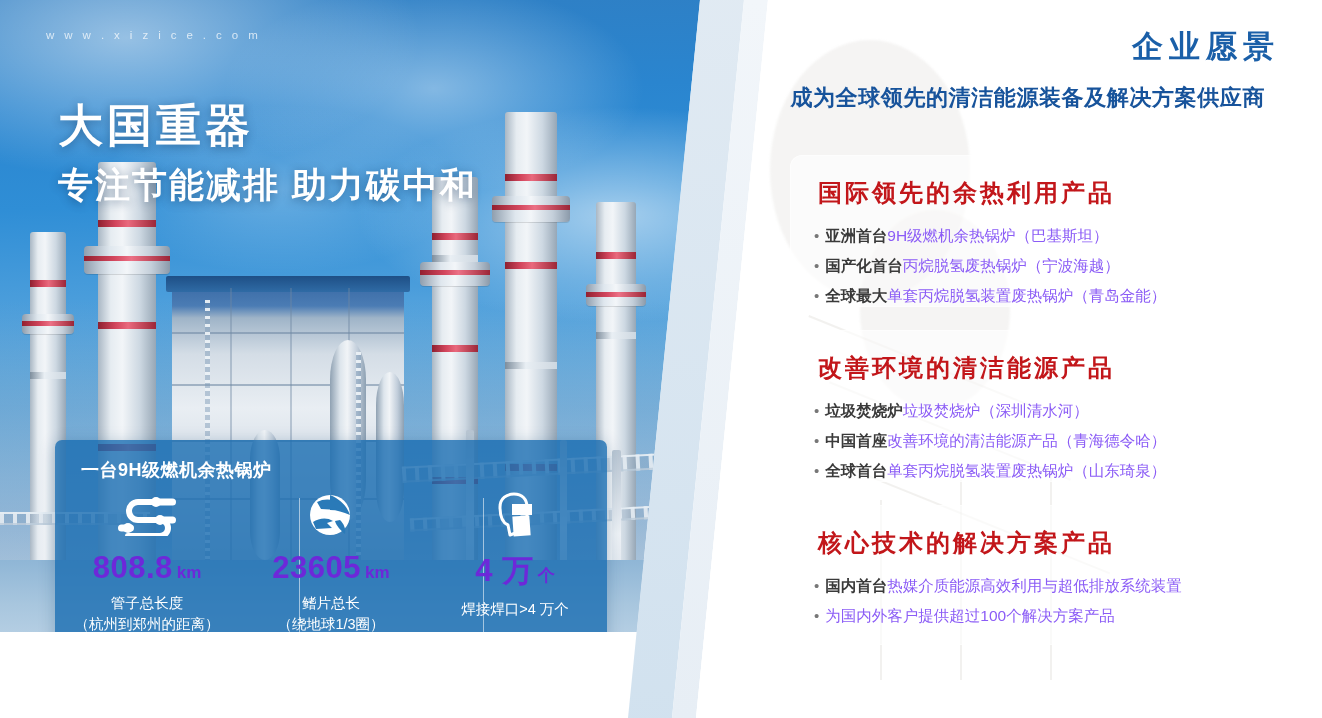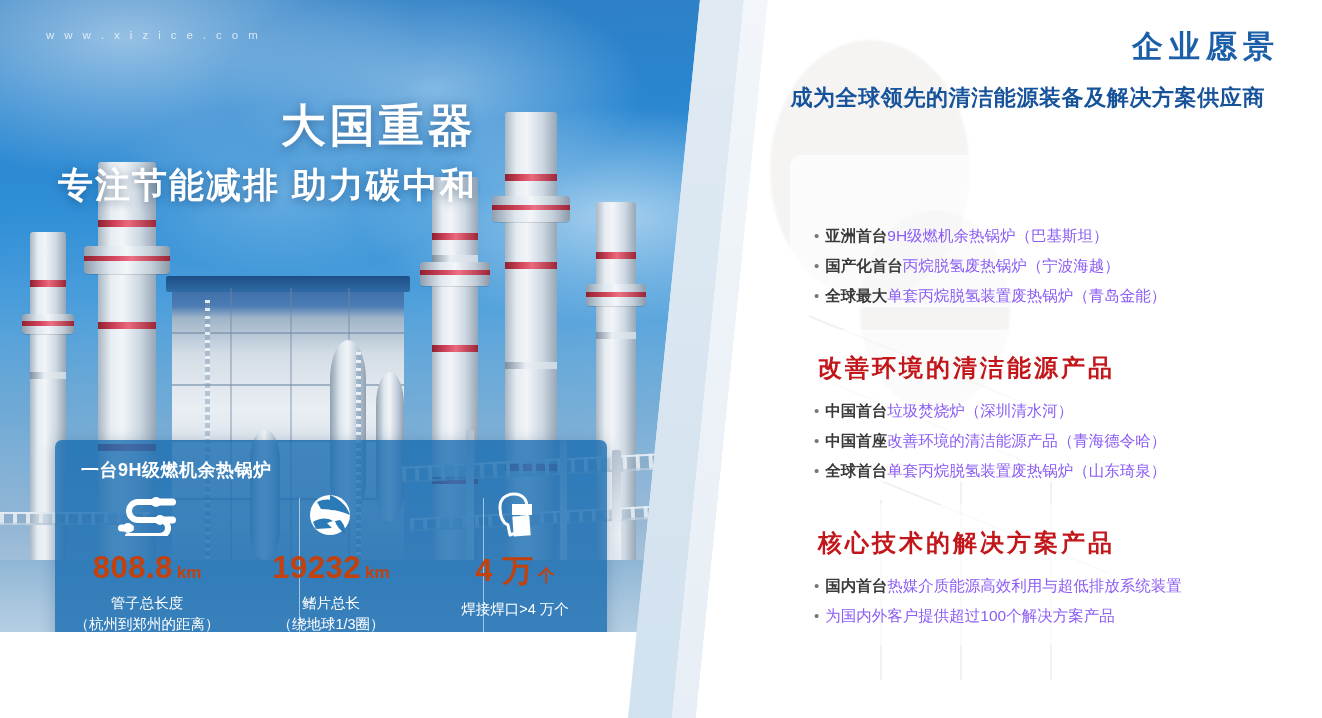--- a/index.html
+++ b/index.html
@@ -69,38 +69,38 @@
       repeating-linear-gradient(180deg, rgba(235,241,246,.95) 0 3px, rgba(120,150,180,.45) 3px 8px); }
 
   
   .wm{
     position:absolute; left:46px; top:29px; font-size:11.5px; letter-spacing:3.4px;
     color:rgba(255,255,255,.72); font-family:"Liberation Sans", sans-serif;
   }
 
   
   .headline{ position:absolute; left:58px; top:98px; color:#fff;
-      text-shadow:0 2px 10px rgba(10,45,85,.45);text-align:right; }
+      text-shadow:0 2px 10px rgba(10,45,85,.45); }
   .headline .h1{ font-size:45px; font-weight:bold; letter-spacing:4px; line-height:1.25; }
   .headline .h2{ font-size:35px; font-weight:bold; letter-spacing:2px; margin-top:8px; }
 
   
   .stats{
     position:absolute; left:55px; top:440px; width:552px; height:212px;
     background:rgba(25,109,178,.80); border-radius:7px;
     box-shadow:0 3px 16px rgba(12,60,105,.25);
   }
   .stats .cap-title{ position:absolute; left:26px; top:18px; color:#fff;
       font-size:18px; font-weight:bold; letter-spacing:.5px; }
   .cols{ position:absolute; left:0; right:0; top:52px; display:flex; }
   .col{ flex:1; display:flex; flex-direction:column; align-items:center; position:relative; }
   .vdiv{ position:absolute; top:6px; width:1px; height:144px; background:rgba(255,255,255,.55); }
   .ico{ height:46px; display:flex; align-items:center; justify-content:center; }
   .ico svg{ display:block; }
-  .num{ color:#c2410c; margin-top:12px; white-space:nowrap; }
+  .num{ color:#6d28d9; margin-top:12px; white-space:nowrap; }
   .num b{ font-size:31px; font-weight:bold; letter-spacing:.5px; }
   .num .u{ font-size:17px; font-weight:bold; margin-left:4px; }
   .lbl{ color:#fff; font-size:14.5px; margin-top:7px; text-align:center; line-height:1.45; }
 
   
   .seam-a{ position:absolute; left:0; top:0; width:1322px; height:718px; pointer-events:none;
       background:linear-gradient(180deg,#dfe9f2,#cfe0ee);
       clip-path: polygon(700px 0, 744px 0, 672px 718px, 628px 718px); opacity:.95; }
   .seam-b{ position:absolute; left:0; top:0; width:1322px; height:718px; pointer-events:none;
       background:linear-gradient(180deg,#f2f6fa,#e7eef5);
@@ -267,21 +267,21 @@
           <div class="ico">
             <svg width="48" height="46" viewBox="0 0 48 46">
               <circle cx="23" cy="23" r="20" fill="#ffffff"></circle>
               <path d="M23 3 C33 7 40 14 43 23 C36 20 30 18 23 18 Z" fill="#2a7ab8"></path>
               <path d="M10 10 C18 6 27 7 33 12 L26 13 L31 18 L14 17 Z" fill="#2a7ab8"></path>
               <path d="M6 30 C12 26 20 25 26 29 L20 31 L25 36 L9 37 Z" fill="#2a7ab8"></path>
               <path d="M33 28 C37 32 39 37 38 42 C33 38 29 33 28 29 Z" fill="#2a7ab8"></path>
             </svg>
           </div>
           <div class="num">
-            <b>19232</b><span class="u">km</span>
+            <b>23605</b><span class="u">km</span>
           </div>
           <div class="lbl">
             <div>鳍片总长</div>
             <div>（绕地球1/3圈）</div>
           </div>
         </div>
 
         <div class="vdiv" style="left:428px;"></div>
 
         <div class="col">
@@ -316,20 +316,21 @@
     <div class="wm-line" style="left:820px; top:430px; width:260px; height:2px; transform:rotate(22deg);"></div>
     <div class="wm-line" style="left:840px; top:520px; width:280px; height:2px; transform:rotate(22deg);"></div>
     <div class="wm-line" style="left:880px; top:500px; width:2px; height:180px;"></div>
     <div class="wm-line" style="left:960px; top:480px; width:2px; height:200px;"></div>
     <div class="wm-line" style="left:1050px; top:470px; width:2px; height:210px;"></div>
 
     <div class="r-title">企业愿景</div>
     <div class="r-sub">成为全球领先的清洁能源装备及解决方案供应商</div>
 
     <div class="card c1">
+      <div class="c-head">国际领先的余热利用产品</div>
       <div class="c-list">
         <div class="c-item">
           <span class="c-dot">•</span>
           <span class="c-strong">亚洲首台</span>
             <span class="c-rest">9H级燃机余热锅炉（巴基斯坦）</span>
         </div>
         <div class="c-item">
           <span class="c-dot">•</span>
           <span class="c-strong">国产化首台</span>
             <span class="c-rest">丙烷脱氢废热锅炉（宁波海越）</span>
@@ -340,21 +341,21 @@
             <span class="c-rest">单套丙烷脱氢装置废热锅炉（青岛金能）</span>
         </div>
       </div>
     </div>
 
     <div class="card c2">
       <div class="c-head">改善环境的清洁能源产品</div>
       <div class="c-list">
         <div class="c-item">
           <span class="c-dot">•</span>
-          <span class="c-strong">中国首台</span>
+          <span class="c-strong">垃圾焚烧炉</span>
             <span class="c-rest">垃圾焚烧炉（深圳清水河）</span>
         </div>
         <div class="c-item">
           <span class="c-dot">•</span>
           <span class="c-strong">中国首座</span>
             <span class="c-rest">改善环境的清洁能源产品（青海德令哈）</span>
         </div>
         <div class="c-item">
           <span class="c-dot">•</span>
           <span class="c-strong">全球首台</span>

